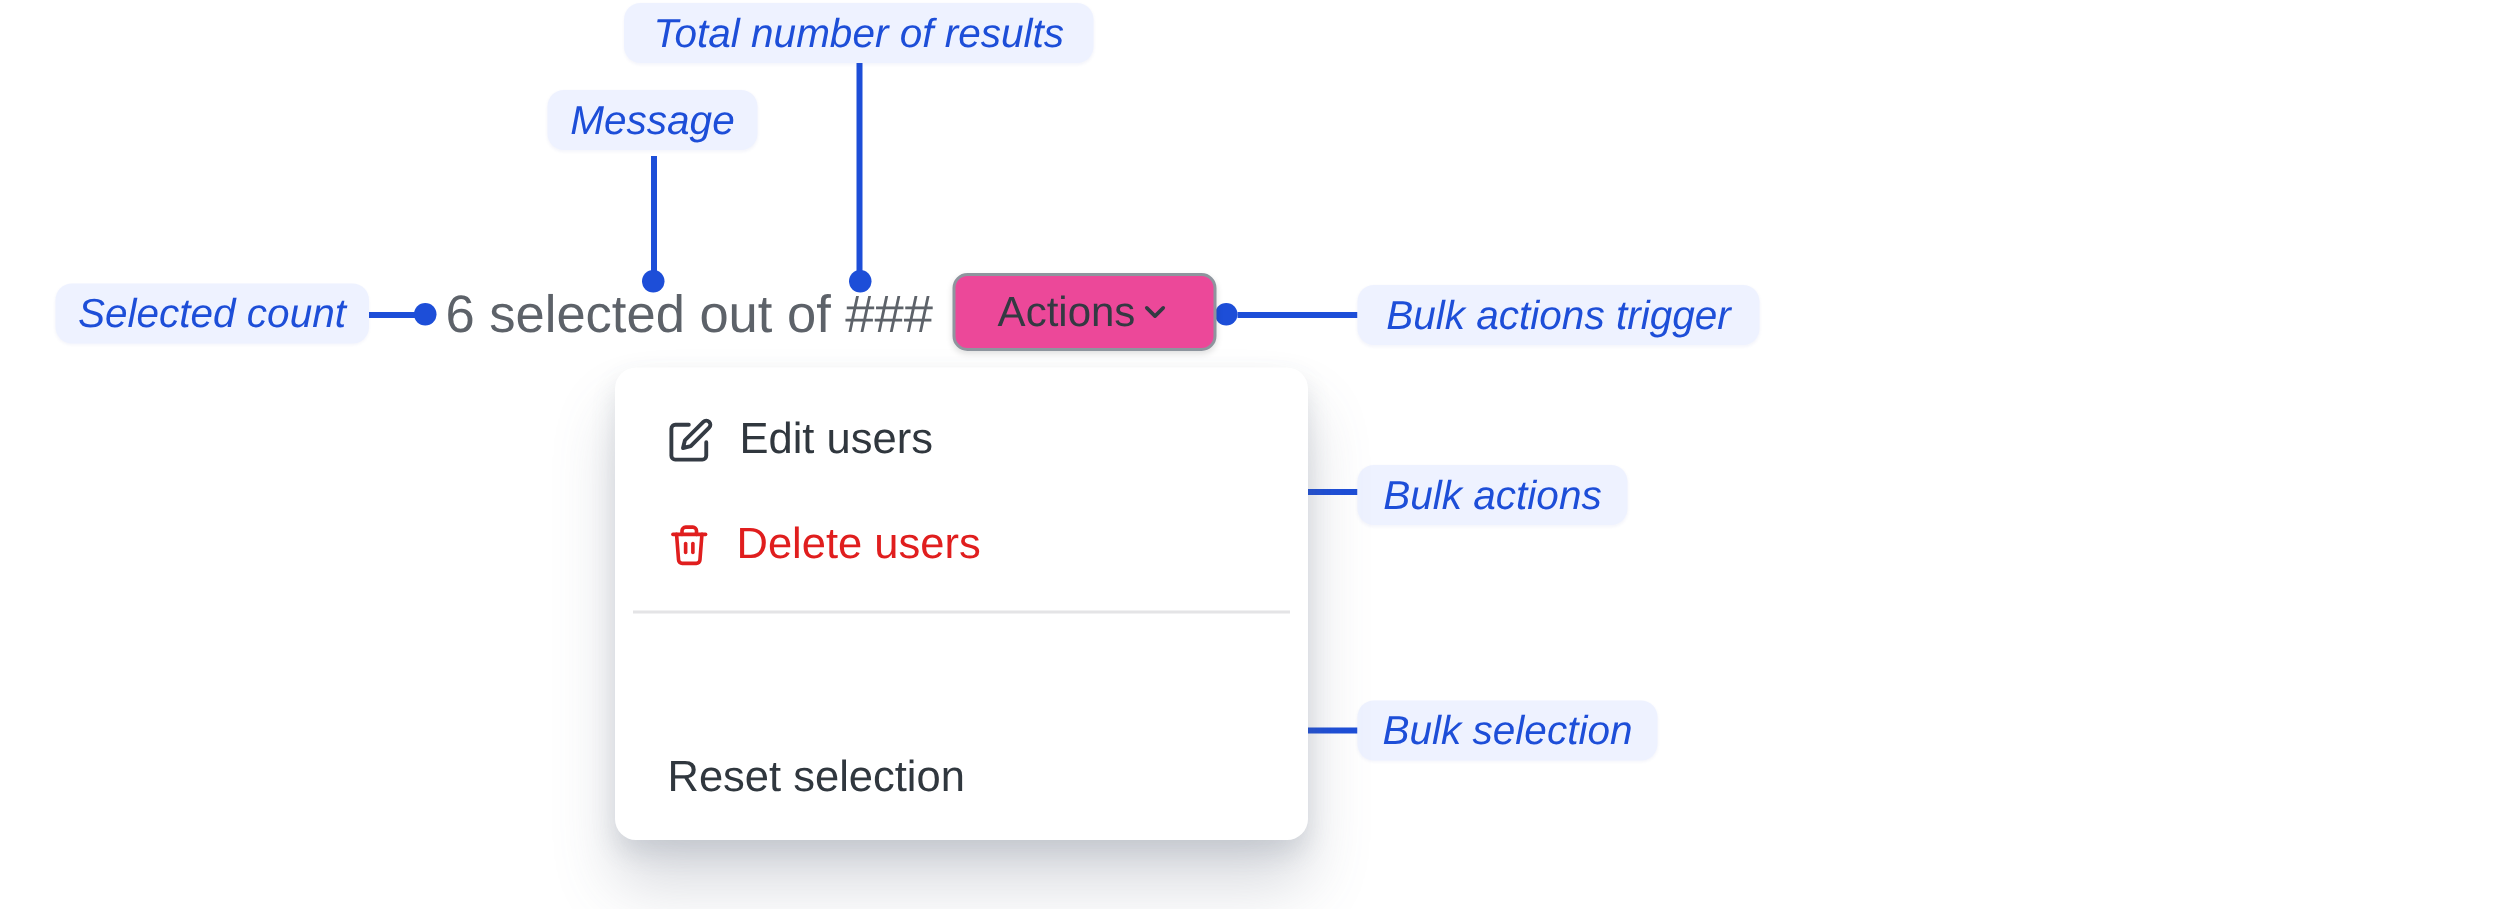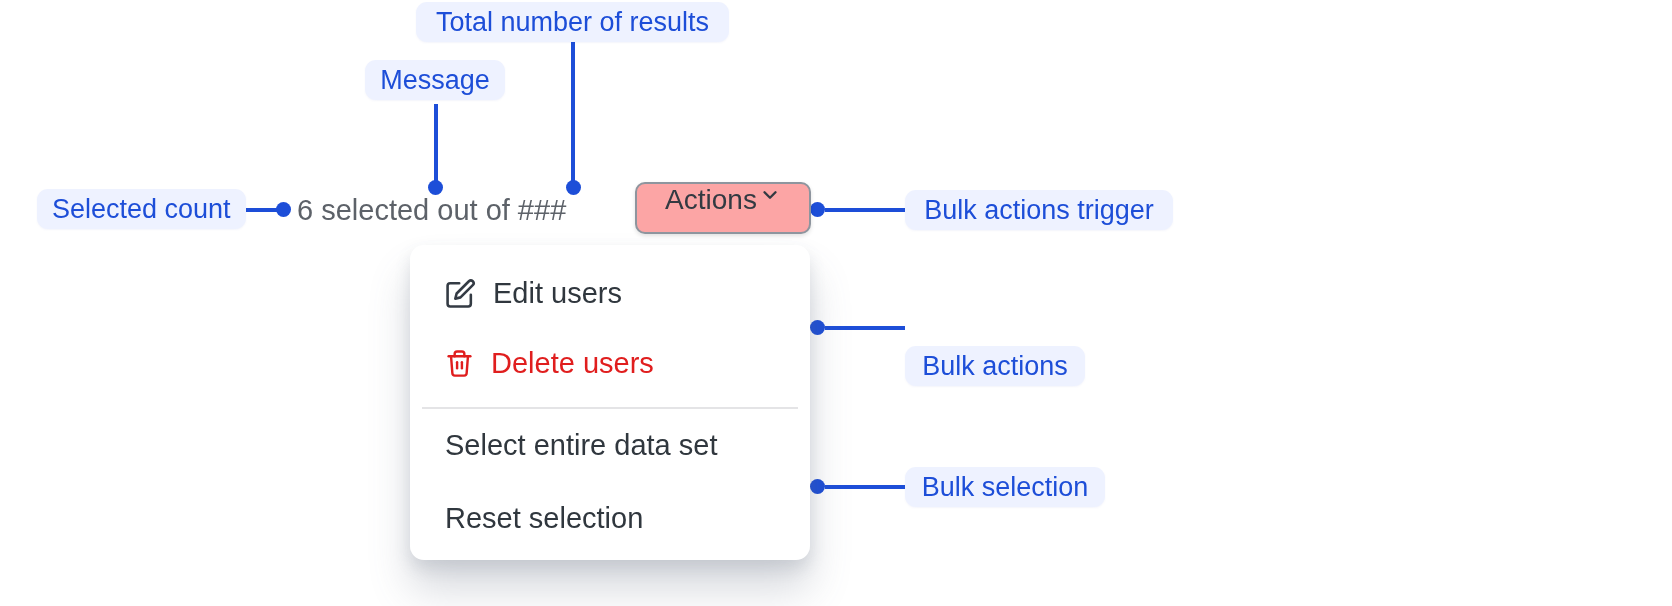--- a/index.html
+++ b/index.html
@@ -22,26 +22,27 @@
     display: flex;
     align-items: center;
     justify-content: center;
     background: #eef2ff;
     color: #1d4ed8;
     font-size: 27px;
     font-weight: 500;
     border-radius: 11px;
     white-space: nowrap;
     box-shadow: 0 1px 2px rgba(60, 80, 180, 0.06);
+    font-style: italic;
   }
   .chip-total      { left: 416px; top: 2px;   min-width: 313px; }
   .chip-message    { left: 365px; top: 60px;  min-width: 140px; }
   .chip-selected   { left: 3px;   top: 189px; min-width: 197px; margin-left: 34px; }
   .chip-trigger    { left: 905px; top: 190px; min-width: 268px; text-align: center; }
-  .chip-bulkact    { left: 905px; top: 310px; min-width: 180px; margin-top: 36px; }
+  .chip-bulkact    { left: 905px; top: 310px; min-width: 180px; }
   .chip-bulksel    { left: 905px; top: 467px; min-width: 200px; }
 
   
   .line { position: absolute; background: #1d4ed8; }
   .line-v { width: 4px; }
   .line-h { height: 4px; }
   .line-total    { left: 571px; top: 42px;  height: 141px; }
   .line-message  { left: 434px; top: 104px; height: 79px;  }
   .line-selected { left: 206px; top: 208px; width: 71px;  }
   .line-trigger  { left: 825px; top: 208px; width: 80px;  }
@@ -55,52 +56,52 @@
   .dot-trigger  { left: 810px; top: 202px; }
   .dot-bulkact  { left: 810px; top: 320px; }
   .dot-bulksel  { left: 810px; top: 479px; }
 
   
   .bulk-message {
     position: absolute;
     left: 297px;
     top: 210px;
     transform: translateY(-50%);
-    font-size: 29px;
+    font-size: 35px;
     color: #5d6269;
     white-space: nowrap;
   }
 
   
   .actions-btn {
     position: absolute;
     left: 635px;
     top: 182px;
     width: 176px;
     height: 52px;
-    background: #fca5a5;
+    background: #ec4899;
     border: 2px solid #8e959e;
     border-radius: 10px;
     display: flex;
-    align-items: flex-start;
+    align-items: center;
     justify-content: center;
     gap: 2px;
     font-size: 28px;
     color: #333a42;
     box-shadow: 0 2px 4px rgba(0, 0, 0, 0.12);
     cursor: pointer;
   }
   .actions-btn .chev { display: flex; align-items: center; color: #333a42; }
 
   
   .menu-panel {
     position: absolute;
     left: 410px;
     top: 245px;
-    width: 400px;
+    width: 462px;
     height: 315px;
     background: #ffffff;
     border-radius: 14px;
     box-shadow: 0 8px 16px rgba(90, 100, 120, 0.16), 0 30px 42px rgba(90, 100, 120, 0.24);
   }
   .menu-item {
     position: absolute;
     left: 35px;
     right: 20px;
     height: 40px;
@@ -183,23 +184,20 @@
           <path d="M19 6l-1.1 14.1a2 2 0 0 1-2 1.9H8.1a2 2 0 0 1-2-1.9L5 6"></path>
           <line x1="10" y1="11" x2="10" y2="16"></line>
           <line x1="14" y1="11" x2="14" y2="16"></line>
         </svg>
       </span>
       <span>Delete users</span>
     </div>
 
     <div class="menu-divider"></div>
 
-    <div class="menu-item menu-item-selectall">
-      <span>Select entire data set</span>
-    </div>
 
     <div class="menu-item menu-item-reset">
       <span>Reset selection</span>
     </div>
 
   </div>
 
 </div>
 
 </body></html>

